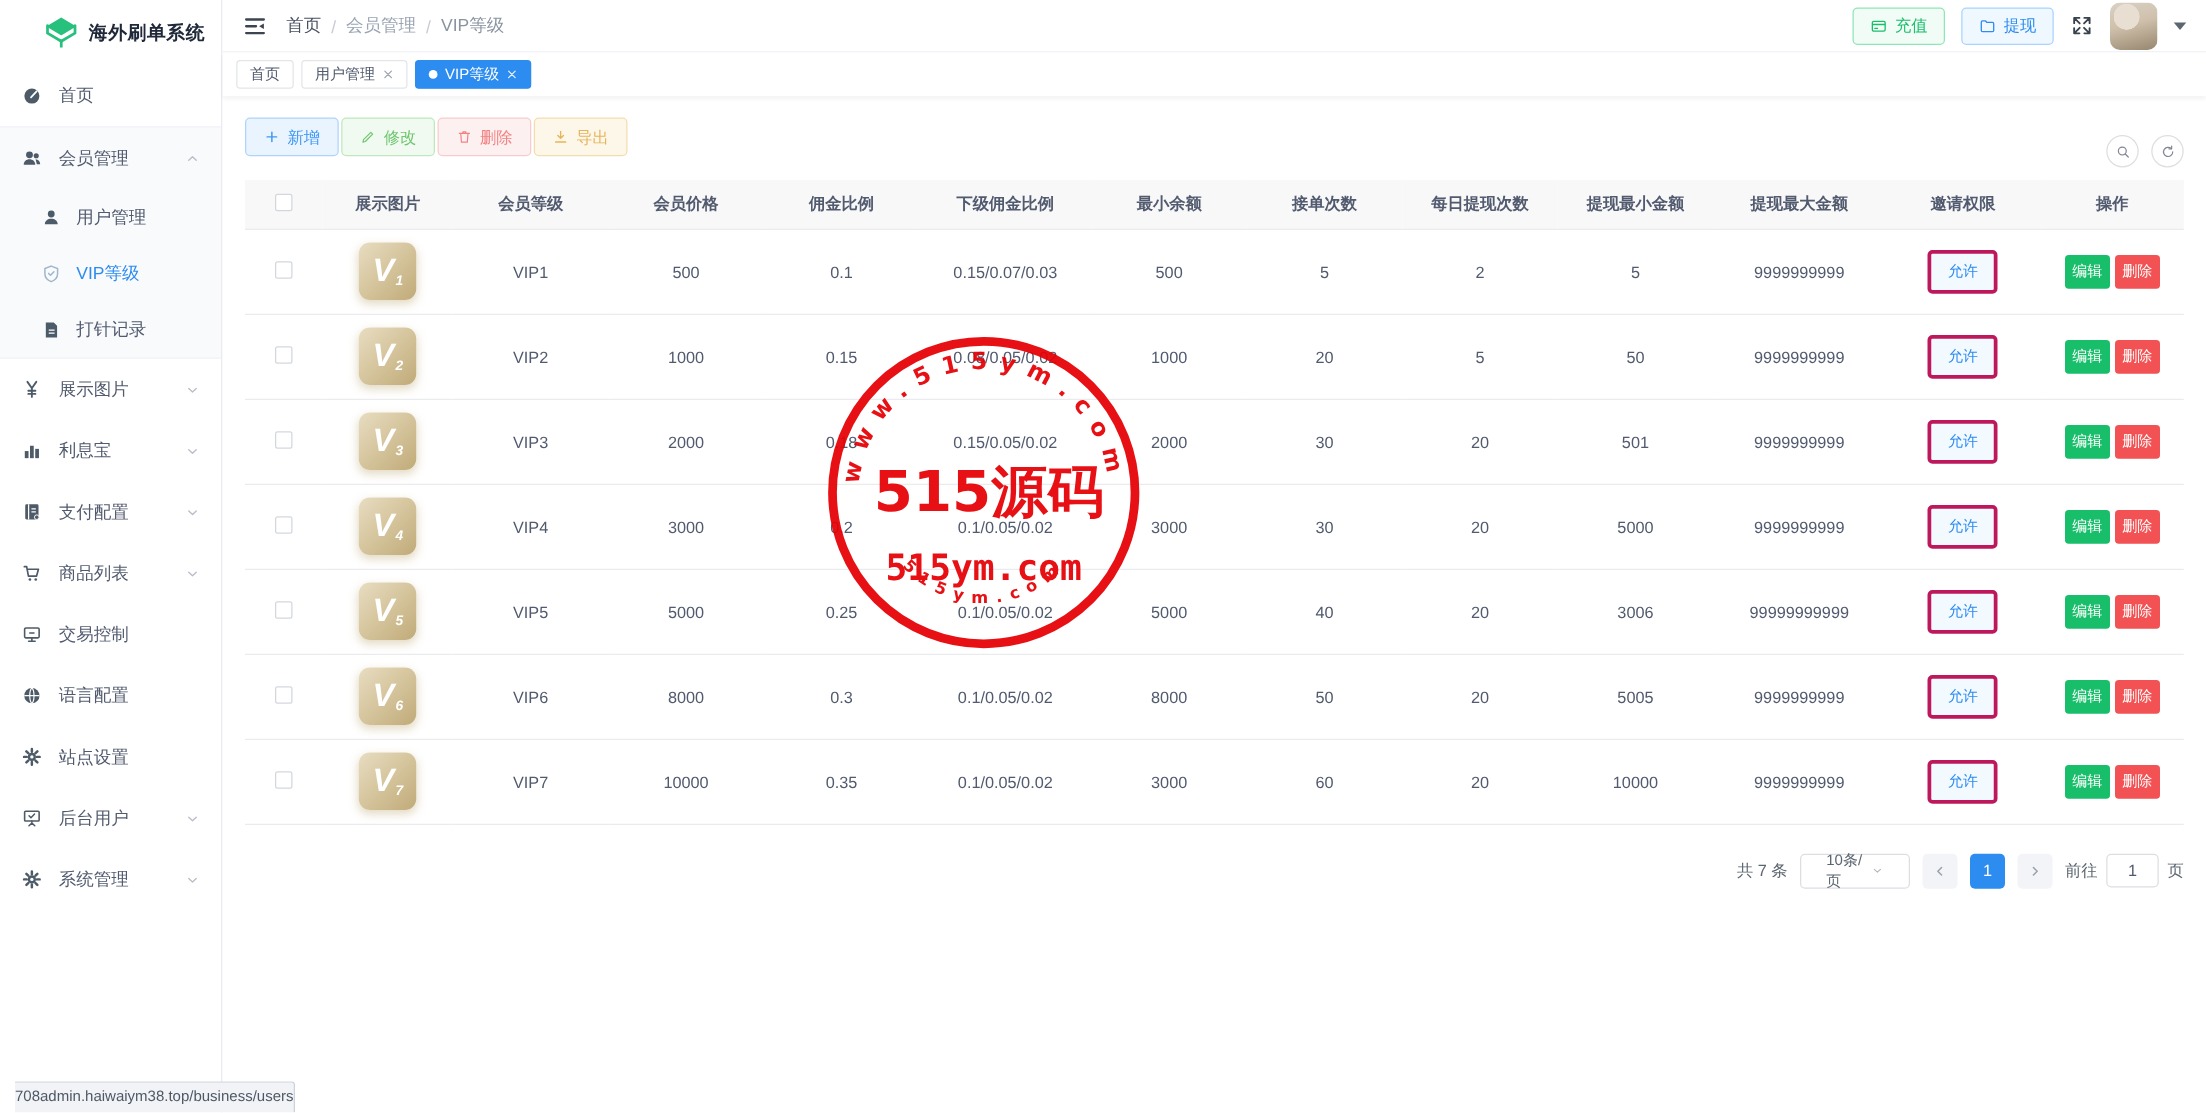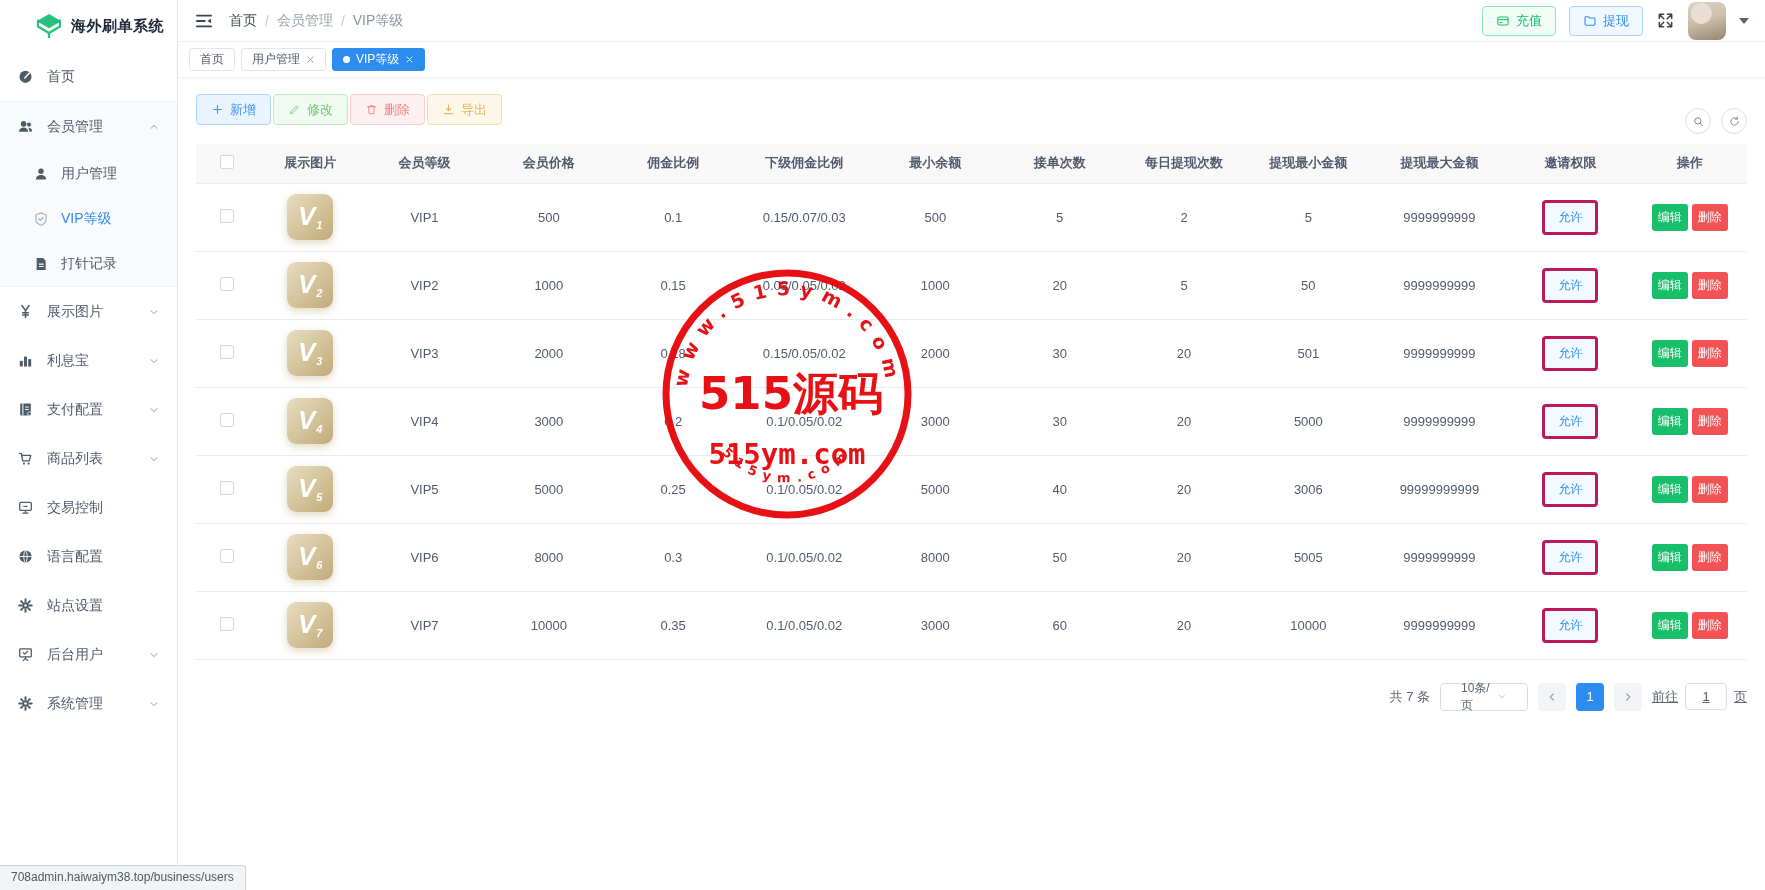--- a/index.html
+++ b/index.html
@@ -82,28 +82,28 @@
   .op-edit { background:#19be6b; }
   .op-del  { background:#f25253; }
 
   
   .pagination { display:flex; justify-content:flex-end; align-items:center; gap:10px; margin-top:23px; font-size:13px; color:#5c6670; }
   .psel { width:88px; height:28px; border:1px solid #dcdee2; border-radius:4px; display:inline-flex; align-items:center; justify-content:space-between; padding:0 20px; font-size:12px; color:#5c6670; cursor:pointer; background:#fff; }
   .psel svg { width:11px; height:11px; color:#b0b6bf; }
   .pbtn { width:28px; height:28px; border-radius:4px; background:#f3f4f7; display:inline-flex; align-items:center; justify-content:center; color:#99a0aa; cursor:pointer; }
   .pbtn svg { width:12px; height:12px; }
   .pnum { width:28px; height:28px; border-radius:4px; background:#2d8cf0; color:#fff; display:inline-flex; align-items:center; justify-content:center; font-size:13px; cursor:pointer; }
-  .goto { display:inline-flex; align-items:center; gap:7px;text-decoration:underline; }
+  .goto { display:inline-flex; align-items:center; gap:7px; }
   .goto-input { width:42px; height:27px; border:1px solid #dcdee2; border-radius:4px; text-align:center; font-size:13px; color:#515a6e; font-family:inherit; }
 
   
   .watermark { position:absolute; left:651px; top:258px; width:272px; height:272px; z-index:40; pointer-events:none; opacity:.93; }
 
   
-  .statusbar { position:absolute; left:0; bottom:0; z-index:60; background:#f1f3f7; border:1px solid #ccd3dd; border-left:none; border-bottom:none; border-radius:0 3px 0 0; padding:4px 11px 6px; font-size:12px; color:#4e5965; }
+  .statusbar { position:absolute; left:12px; bottom:0; z-index:60; background:#f1f3f7; border:1px solid #ccd3dd; border-left:none; border-bottom:none; border-radius:0 3px 0 0; padding:4px 0 6px; font-size:12px; color:#4e5965; }
 </style>
 </head>
 <body>
 
 <svg width="0" height="0" style="position:absolute" aria-hidden="true">
   <defs>
     <symbol id="sym-dashboard" viewBox="0 0 24 24">
         <circle cx="12" cy="12.5" r="8.5" fill="currentColor"></circle>
         <path d="M11 14 L17.3 7.2" stroke="#fff" stroke-width="2" stroke-linecap="round"></path>
       </symbol>

